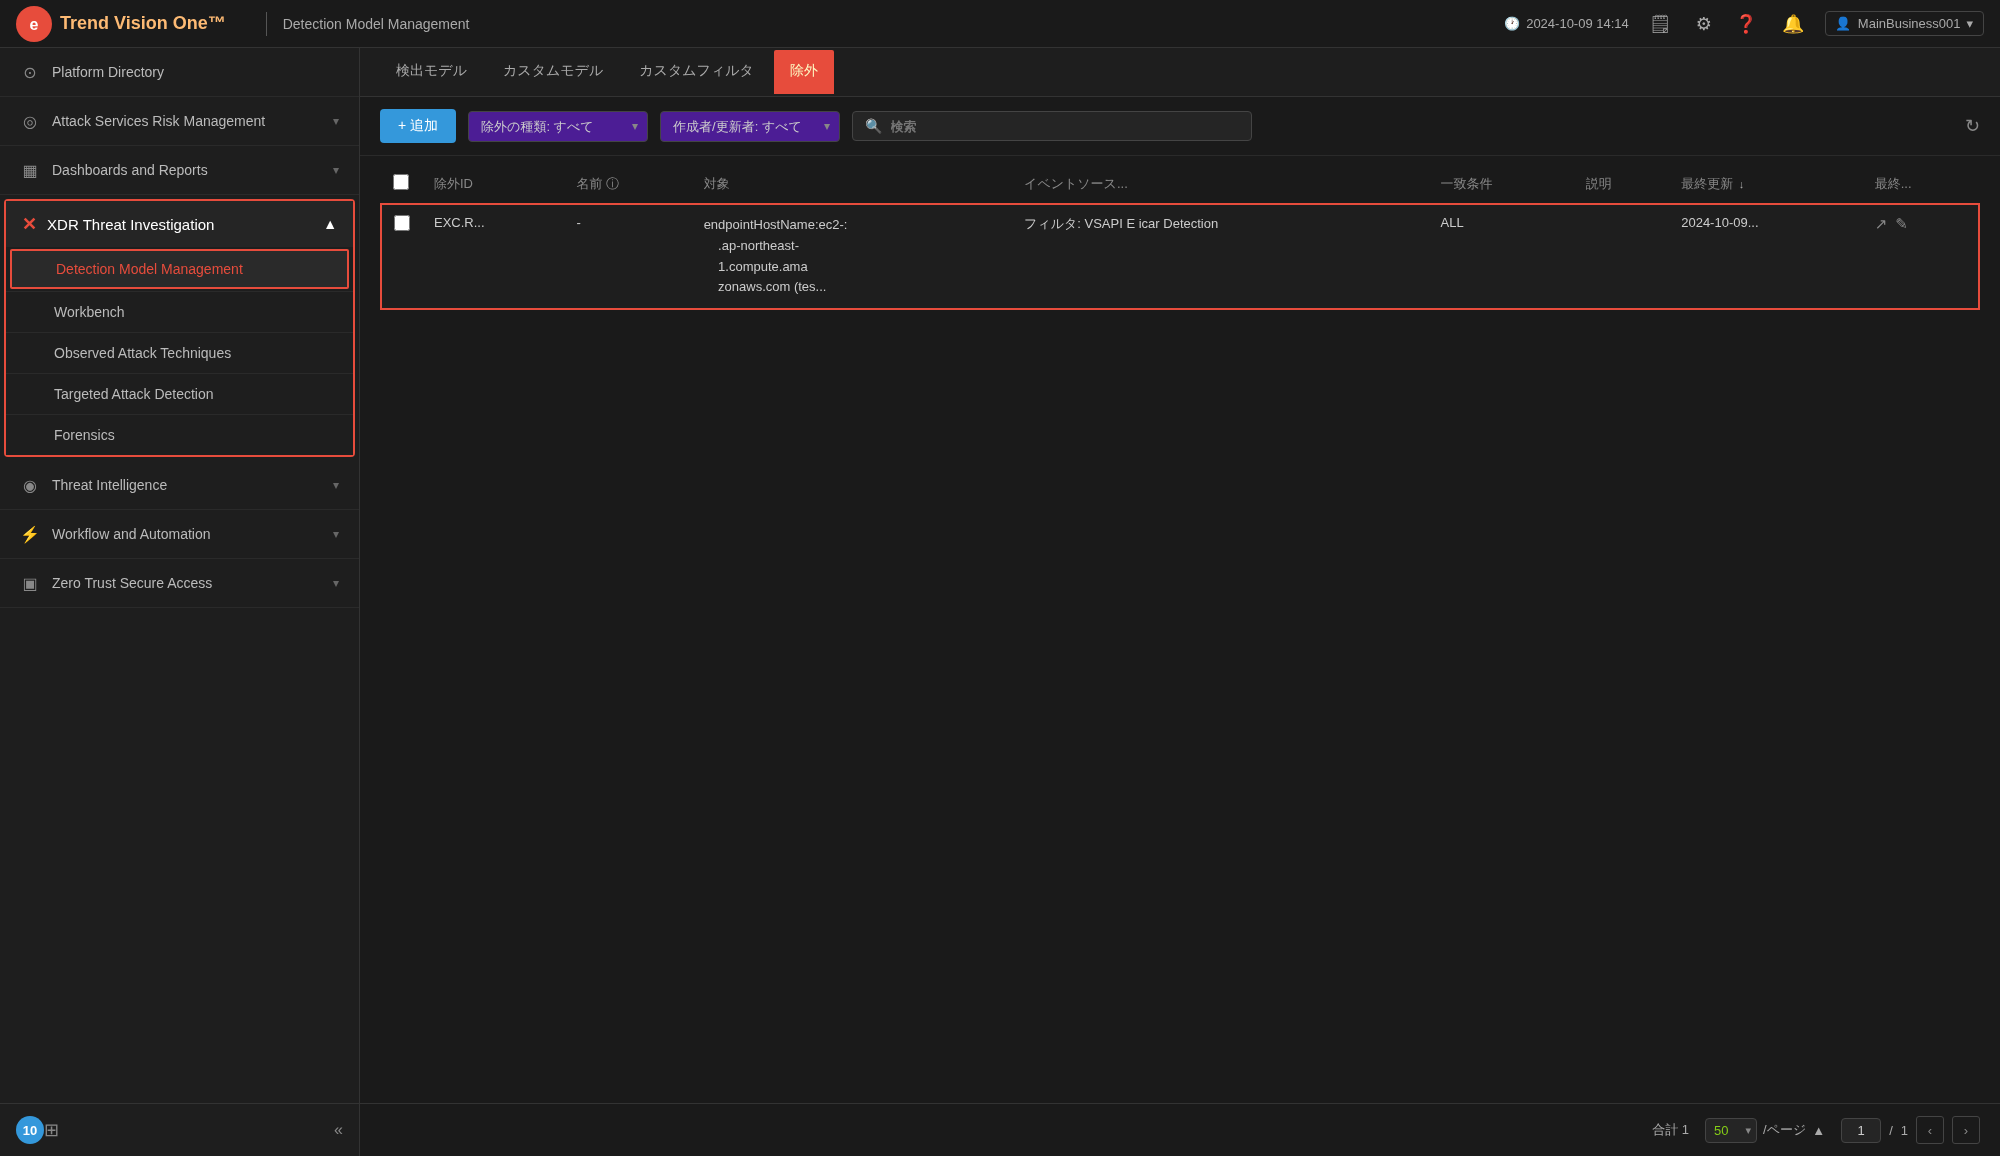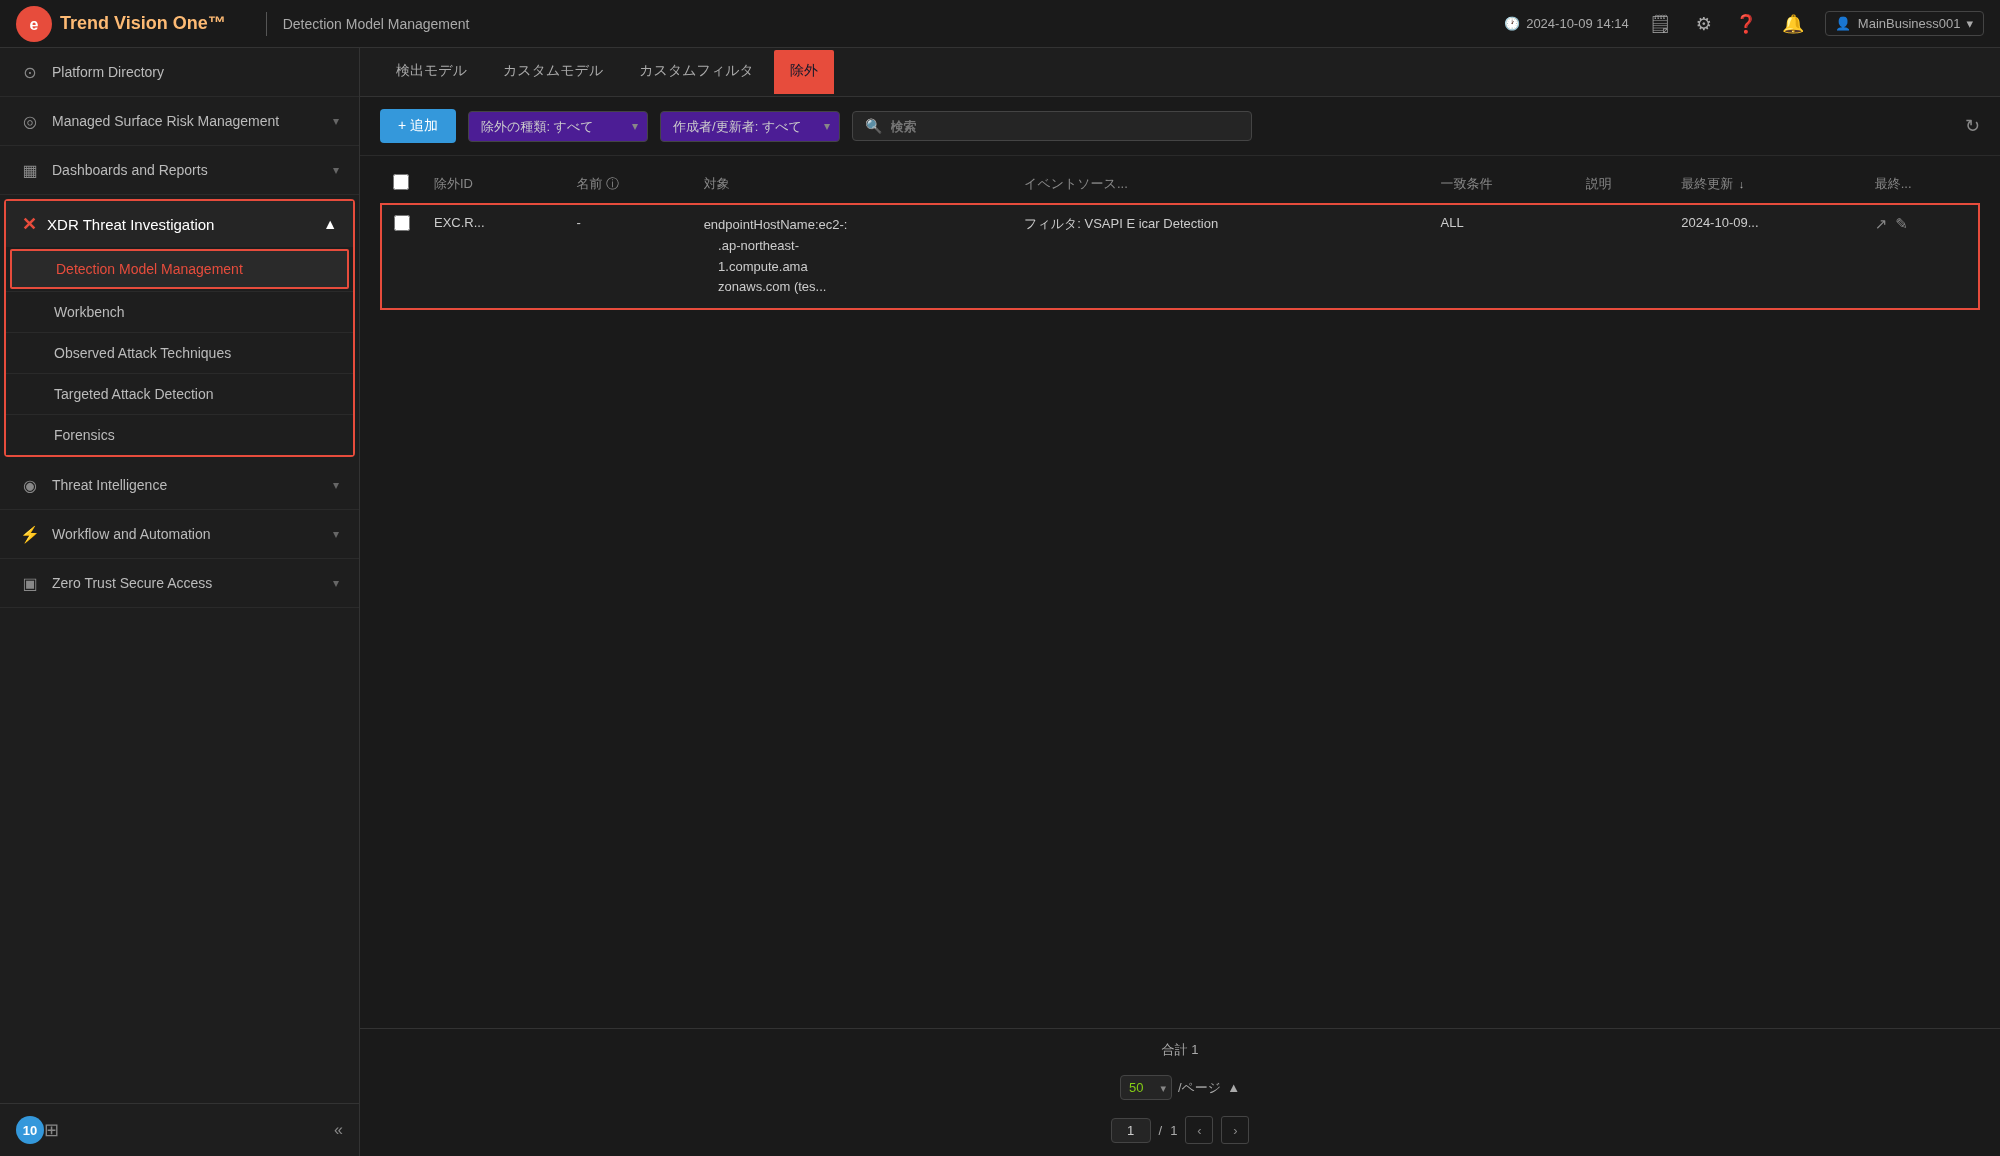--- a/index.html
+++ b/index.html
@@ -215,21 +215,21 @@
     }
     .tab {
       padding: 14px 16px;
       cursor: pointer;
       color: #aaa;
       font-size: 14px;
       border-bottom: 2px solid transparent;
       white-space: nowrap;
     }
     .tab.active-tab {
-      color: #0f172a;
+      color: #fef9c3;
       background: #e74c3c;
       border-bottom: 2px solid #e74c3c;
       border-radius: 2px 2px 0 0;
       padding: 12px 16px;
     }
 
     
     .toolbar {
       display: flex;
       align-items: center;
@@ -345,21 +345,20 @@
     
     .table-footer {
       display: flex;
       align-items: center;
       justify-content: flex-end;
       padding: 12px 20px;
       border-top: 1px solid #333;
       gap: 16px;
       background: #1a1a1a;
       flex-shrink: 0;
-      flex-direction: column;
     }
     .footer-total { font-size: 13px; color: #aaa; }
     .footer-perpage {
       display: flex;
       align-items: center;
       gap: 6px;
       font-size: 13px;
       color: #aaa;
     }
     .perpage-select {
@@ -456,21 +455,21 @@
 
   <div class="sidebar">
 
     <div class="sidebar-item">
       <span class="item-icon">⊙</span>
       <span class="item-label">Platform Directory</span>
     </div>
 
     <div class="sidebar-item">
       <span class="item-icon">◎</span>
-      <span class="item-label">Managed Surface Risk Management</span>
+      <span class="item-label">Attack Services Risk Management</span>
       <span class="chevron">▾</span>
     </div>
 
     <div class="sidebar-item">
       <span class="item-icon">▦</span>
       <span class="item-label">Dashboards and Reports</span>
       <span class="chevron">▾</span>
     </div>
 
     <div class="xdr-section">

